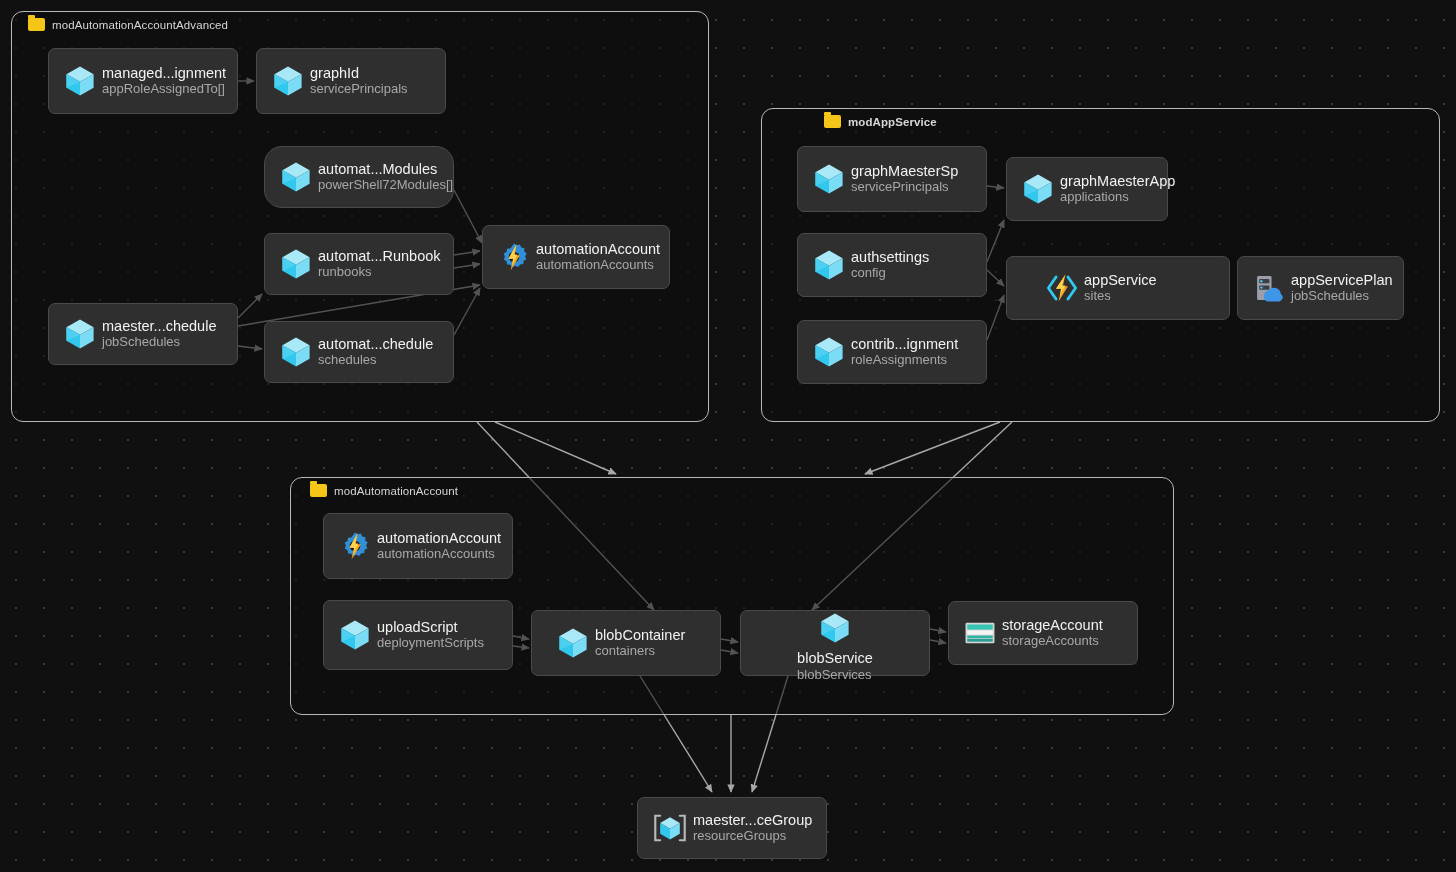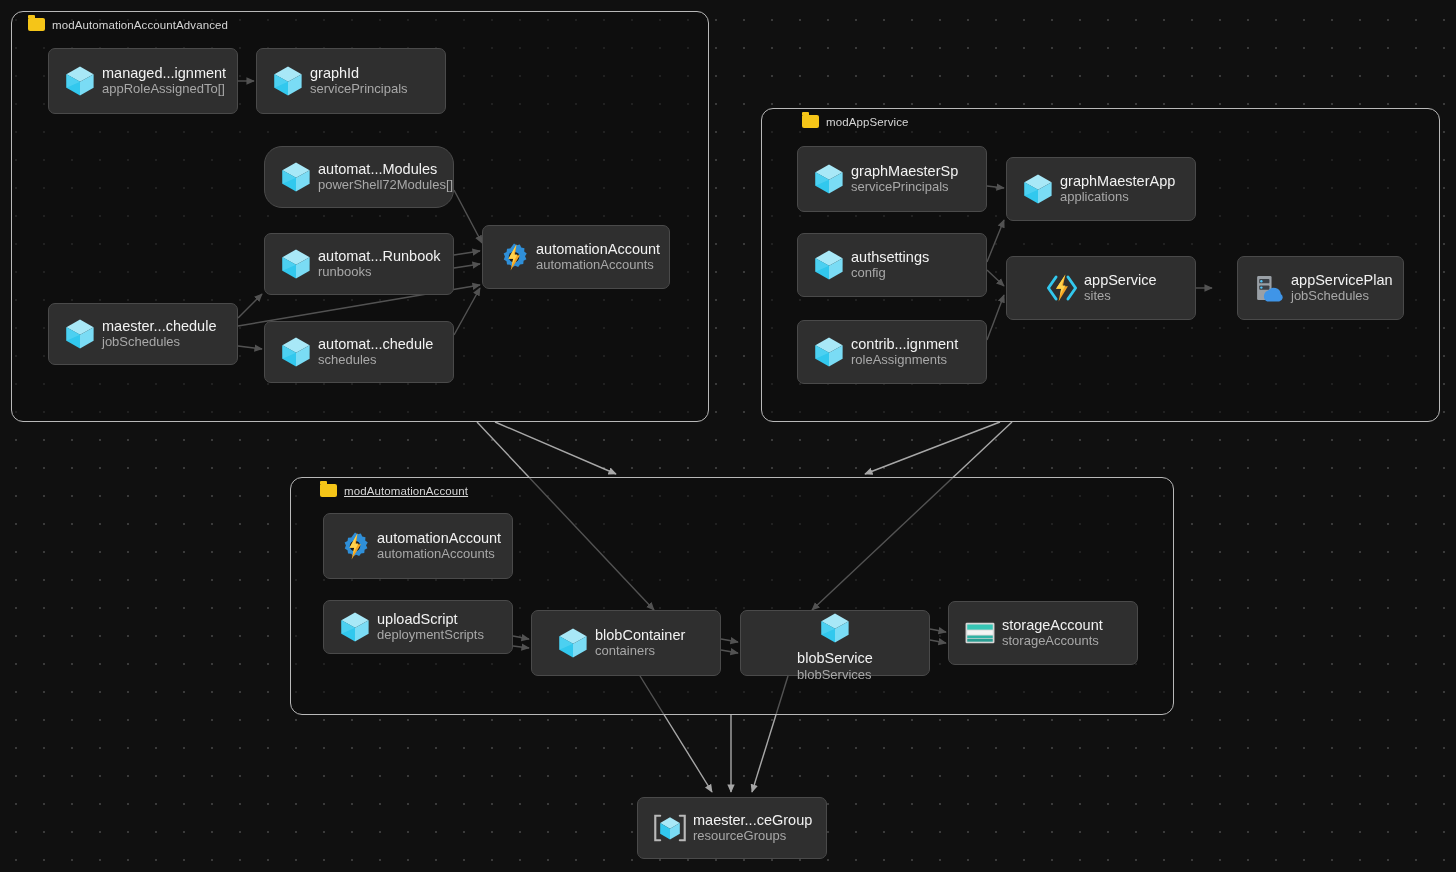--- a/index.html
+++ b/index.html
@@ -69,26 +69,26 @@
       </g>
   </svg>
 
   <div id="group-layer">
       <div class="group" style="left: 11px; top: 11px; width: 698px; height: 411px;"></div>
       <div class="group-label" style="left: 28px; top: 18px;">
         <span class="folder"></span>
         <span>modAutomationAccountAdvanced</span>
       </div>
       <div class="group" style="left: 761px; top: 108px; width: 679px; height: 314px;"></div>
-      <div class="group-label" style="left: 802px; top: 115px;">
+      <div class="group-label" style="left: 824px; top: 115px; font-weight: bold;">
         <span class="folder"></span>
         <span>modAppService</span>
       </div>
       <div class="group" style="left: 290px; top: 477px; width: 884px; height: 238px;"></div>
-      <div class="group-label" style="left: 320px; top: 484px; text-decoration: underline;">
+      <div class="group-label" style="left: 310px; top: 484px;">
         <span class="folder"></span>
         <span>modAutomationAccount</span>
       </div>
     </div>
   <div id="node-layer">
       <div class="node" style="left: 48px; top: 48px; width: 190px; height: 66px;">
         <span style="display: flex; flex: 0 0 auto;">
           <svg class="icon" width="34" height="34" viewBox="0 0 40 40">
             <polygon points="20,3 36,12 20,21 4,12" fill="#a8e8f7"></polygon>
             <polygon points="4,12 20,21 20,37 4,28" fill="#32c8ee"></polygon>
@@ -192,21 +192,21 @@
             <polygon points="4,12 20,21 20,37 4,28" fill="#32c8ee"></polygon>
             <polygon points="36,12 20,21 20,37 36,28" fill="#7adcf5"></polygon>
             <polygon points="20,21 4,12 4,28" fill="#56d3f2" opacity=".75"></polygon>
           </svg>
         </span>
         <div class="ntext">
           <div class="ntitle">graphMaesterSp</div>
           <div class="nsub">servicePrincipals</div>
         </div>
       </div>
-      <div class="node" style="left: 1006px; top: 157px; width: 190px; height: 64px;">
+      <div class="node" style="left: 1006px; top: 157px; width: 162px; height: 64px;">
         <span style="display: flex; flex: 0 0 auto;">
           <svg class="icon" width="34" height="34" viewBox="0 0 40 40">
             <polygon points="20,3 36,12 20,21 4,12" fill="#a8e8f7"></polygon>
             <polygon points="4,12 20,21 20,37 4,28" fill="#32c8ee"></polygon>
             <polygon points="36,12 20,21 20,37 36,28" fill="#7adcf5"></polygon>
             <polygon points="20,21 4,12 4,28" fill="#56d3f2" opacity=".75"></polygon>
           </svg>
         </span>
         <div class="ntext">
           <div class="ntitle">graphMaesterApp</div>
@@ -220,21 +220,21 @@
             <polygon points="4,12 20,21 20,37 4,28" fill="#32c8ee"></polygon>
             <polygon points="36,12 20,21 20,37 36,28" fill="#7adcf5"></polygon>
             <polygon points="20,21 4,12 4,28" fill="#56d3f2" opacity=".75"></polygon>
           </svg>
         </span>
         <div class="ntext">
           <div class="ntitle">authsettings</div>
           <div class="nsub">config</div>
         </div>
       </div>
-      <div class="node" style="left: 1006px; top: 256px; width: 190px; height: 64px; padding-left: 38px;">
+      <div class="node" style="left: 1006px; top: 256px; width: 224px; height: 64px; padding-left: 38px;">
         <span style="display: flex; flex: 0 0 auto;">
           <svg class="icon" width="34" height="34" viewBox="0 0 40 40">
             <path d="M13 7 L4 20 L13 33" stroke="#32c8ee" stroke-width="3.4" fill="none" stroke-linecap="round" stroke-linejoin="round"></path>
             <path d="M27 7 L36 20 L27 33" stroke="#32c8ee" stroke-width="3.4" fill="none" stroke-linecap="round" stroke-linejoin="round"></path>
             <polygon points="24,4 13,21 19,21 16,36 27,18 21,18" fill="#f5a623"></polygon>
             <polygon points="24,4 13,21 19,21 17.5,29 24,17 19.5,17" fill="#ffd34d"></polygon>
           </svg>
         </span>
         <div class="ntext">
           <div class="ntitle">appService</div>
@@ -278,21 +278,21 @@
             <circle cx="20" cy="20" r="6.2" fill="#1b1b1b"></circle>
             <polygon points="23,5 13.5,22 19,22 16,36 27,18 21,18" fill="#f5a623"></polygon>
             <polygon points="23,5 13.5,22 19,22 17.5,30 24,17 19.5,17" fill="#ffd34d"></polygon>
           </svg>
         </span>
         <div class="ntext">
           <div class="ntitle">automationAccount</div>
           <div class="nsub">automationAccounts</div>
         </div>
       </div>
-      <div class="node" style="left: 323px; top: 600px; width: 190px; height: 54px;">
+      <div class="node" style="left: 323px; top: 600px; width: 190px; height: 70px;">
         <span style="display: flex; flex: 0 0 auto;">
           <svg class="icon" width="34" height="34" viewBox="0 0 40 40">
             <polygon points="20,3 36,12 20,21 4,12" fill="#a8e8f7"></polygon>
             <polygon points="4,12 20,21 20,37 4,28" fill="#32c8ee"></polygon>
             <polygon points="36,12 20,21 20,37 36,28" fill="#7adcf5"></polygon>
             <polygon points="20,21 4,12 4,28" fill="#56d3f2" opacity=".75"></polygon>
           </svg>
         </span>
         <div class="ntext">
           <div class="ntitle">uploadScript</div>

